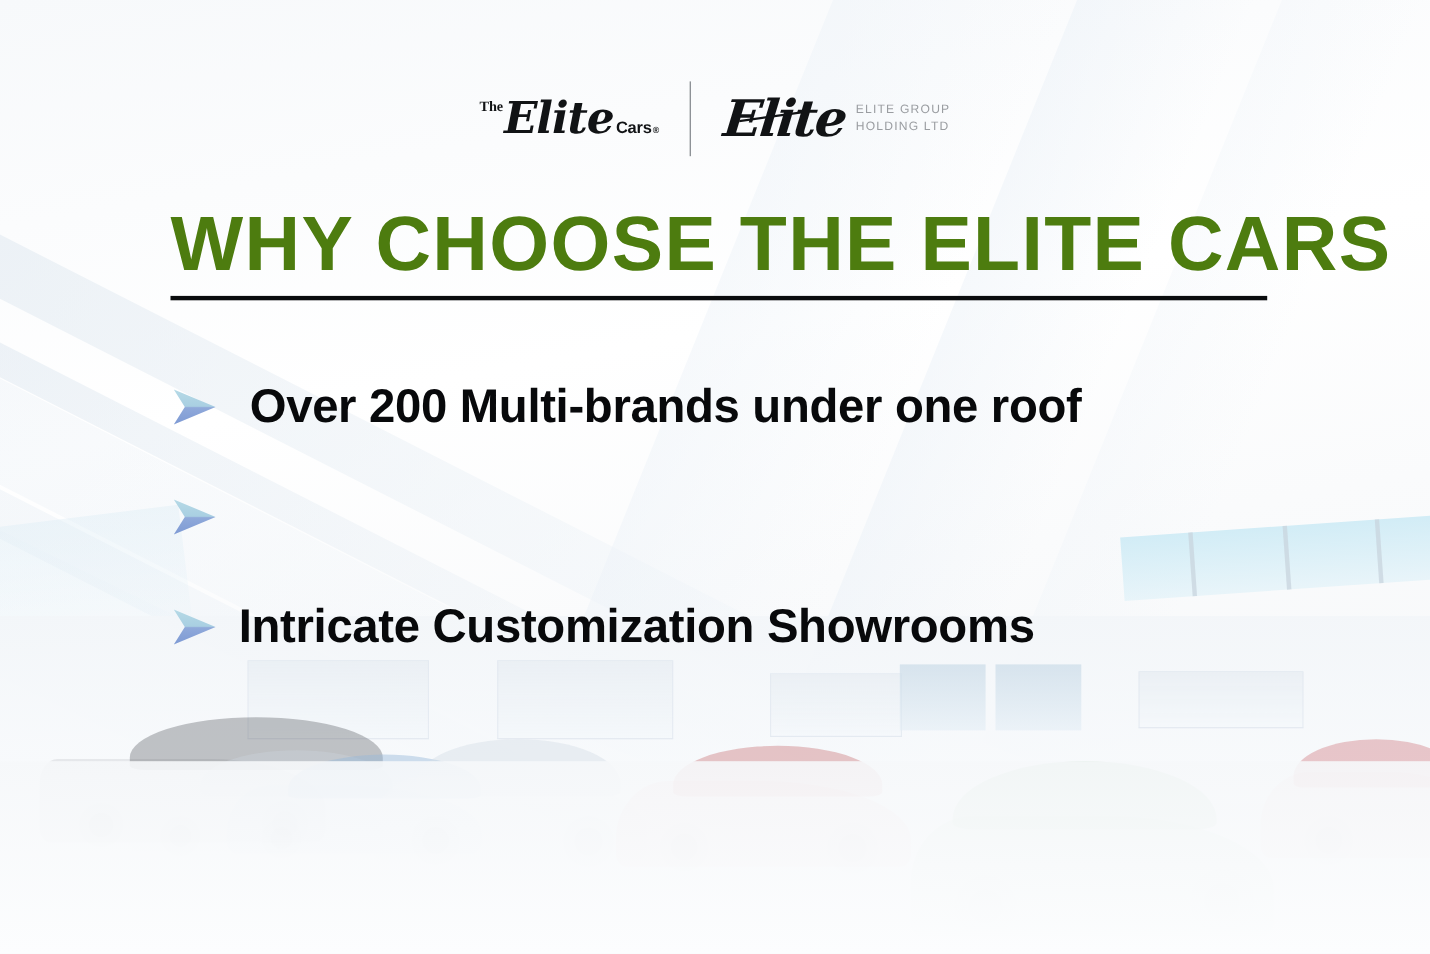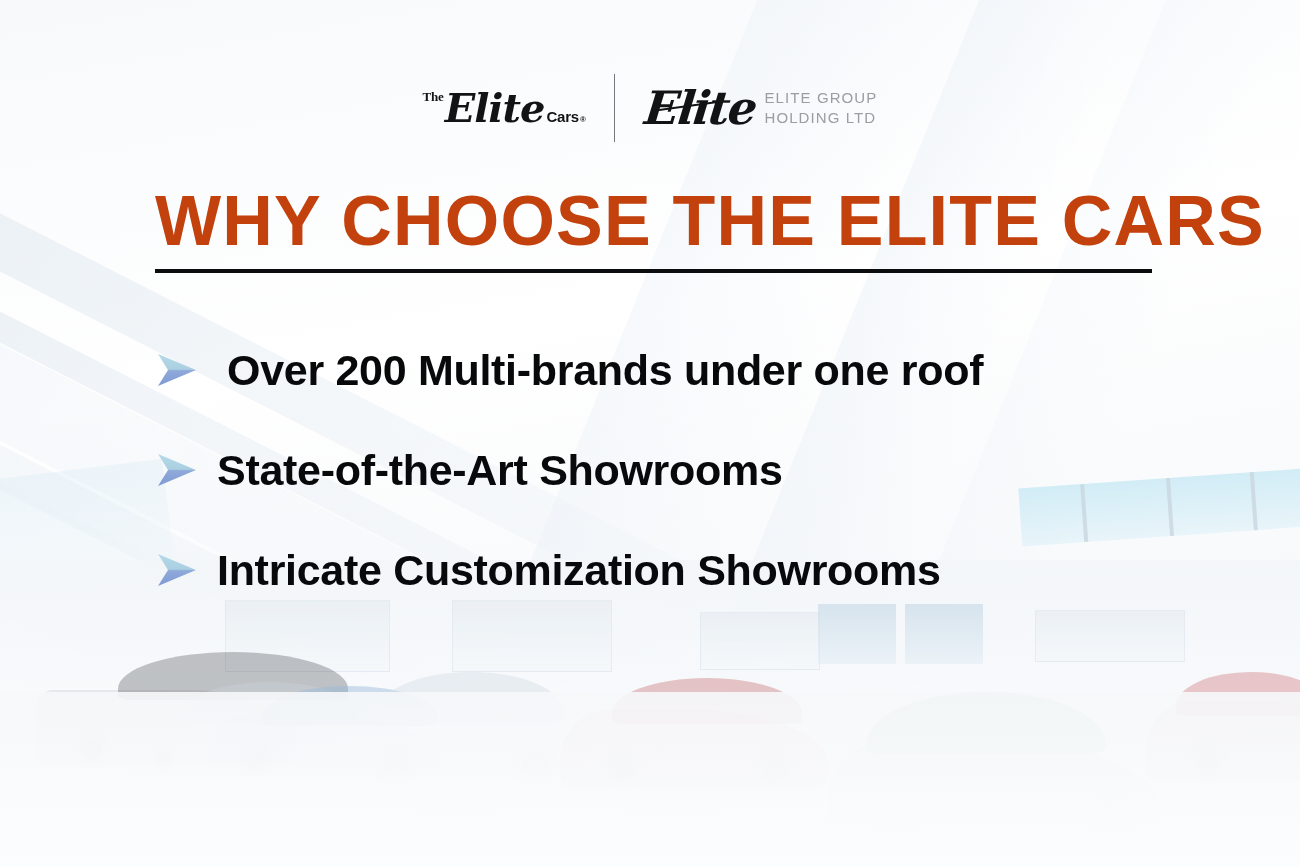--- a/index.html
+++ b/index.html
@@ -147,34 +147,34 @@
     letter-spacing:-2px;
     position:relative;
     transform:skewX(-6deg);
   }
   .lg-mark .lg-stroke {
     position:absolute; left:14px; top:20px; width:58px; height:2px;
     background:#111315; transform:rotate(-8deg);
   }
   .lg-text {
     font-family:"Liberation Sans", sans-serif;
-    font-size:15px; line-height:1.34;
+    font-size:11px; line-height:1.34;
     letter-spacing:1.1px; color:#9a9da1; font-weight:400;
     white-space:pre-line;
   }
 
   
   .title {
     position:absolute; left:155px; top:186px; width:998px;
     font-family:"Liberation Sans", sans-serif;
     font-weight:700;
     font-size:70px;
     line-height:1;
     letter-spacing:1.2px;
-    color:#c2410c;
+    color:#4d7c0f;
     text-align:center;
     white-space:nowrap;
   }
   .rule {
     position:absolute; left:155px; top:269px; width:997px; height:4px;
     background:#0a0c0e;
   }
 
   
   .bullets { position:absolute; left:155px; top:320px; width:1050px; }
@@ -319,21 +319,20 @@
             <linearGradient id="arrGrad2" x1="0" y1="0" x2="0" y2="1">
               <stop offset="0%" stop-color="#b6dae6"></stop>
               <stop offset="48%" stop-color="#a9cfe2"></stop>
               <stop offset="52%" stop-color="#8fa9da"></stop>
               <stop offset="100%" stop-color="#7e9ad4"></stop>
             </linearGradient>
           </defs>
           <path d="M3 4 L41 20 L3 36 L13 20 Z" fill="url(#arrGrad2)"></path>
         </svg>
       </span>
-      <span class="bullet-text">State-of-the-Art Showrooms</span>
     </div>
 
     <div class="bullet">
       <span class="bullet-arrow">
         <svg viewBox="0 0 44 40" xmlns="http://www.w3.org/2000/svg">
           <defs>
             <linearGradient id="arrGrad3" x1="0" y1="0" x2="0" y2="1">
               <stop offset="0%" stop-color="#b6dae6"></stop>
               <stop offset="48%" stop-color="#a9cfe2"></stop>
               <stop offset="52%" stop-color="#8fa9da"></stop>

